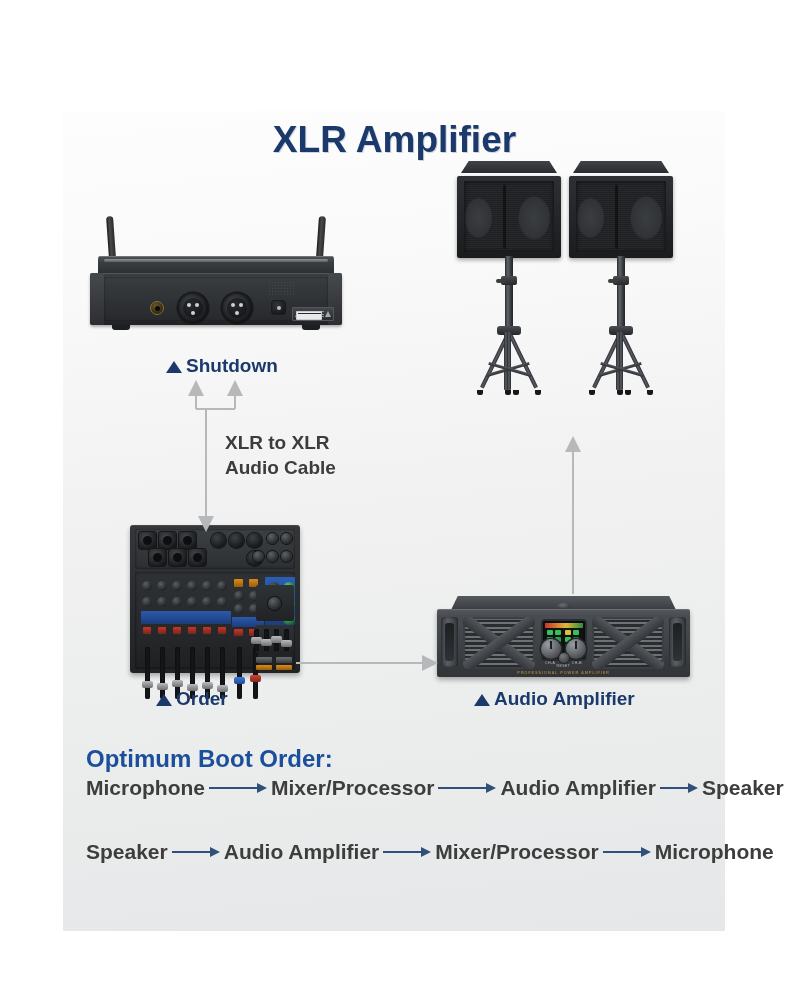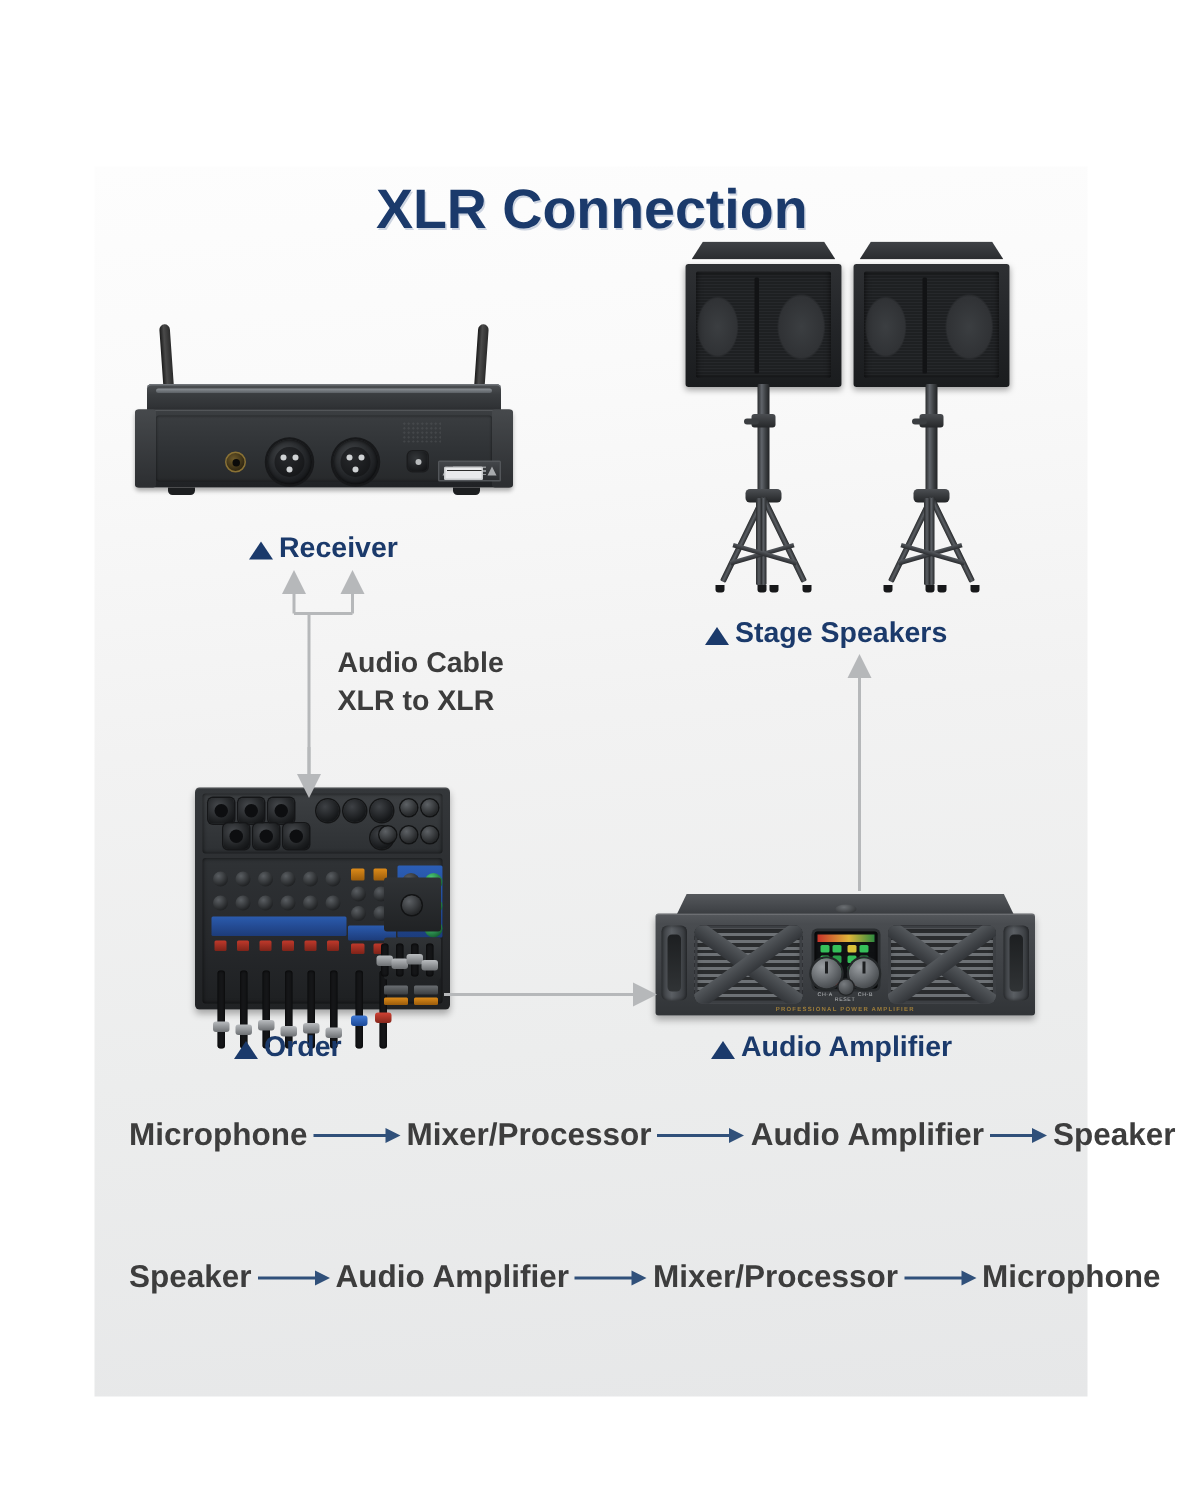--- a/index.html
+++ b/index.html
@@ -305,21 +305,21 @@
   }
   .amp-lbl{position:absolute;font-size:3.5px;color:#b9bcbe;letter-spacing:.4px;}
 </style>
 </head>
 <body>
 
 <div id="stage">
 
   <div class="panel"></div>
 
-  <div class="title">XLR Connection</div>
+  <div class="title">XLR Amplifier</div>
 
   <div class="receiver">
     <div class="ant l"></div>
     <div class="ant r"></div>
     <div class="ant-base l"></div>
     <div class="ant-base r"></div>
     <div class="rx-top"></div>
     <div class="rx-body">
       <div class="rx-ear l"></div>
       <div class="rx-ear r"></div>
@@ -350,21 +350,21 @@
         </div>
         <div class="serial"></div>
       </div>
     </div>
     <div class="rx-feet" style="left:26px"></div>
     <div class="rx-feet" style="right:26px"></div>
   </div>
 
   <div class="dev-label" style="left:166px;top:355px">
     <span class="tri"></span>
-    <span>Receiver</span>
+    <span>Shutdown</span>
   </div>
 
   <div class="spk-group">
 
     <div class="spk-unit a">
       <div class="cab-top"></div>
       <div class="cab">
         <div class="cab-face"></div>
         <div class="cab-slot s1"></div>
       </div>
@@ -400,24 +400,20 @@
       <div class="leg c2"></div>
       <div class="brace" style="left:32px;top:206px;width:44px;transform:rotate(-16deg);"></div>
       <div class="brace" style="left:32px;top:206px;width:44px;transform:rotate(16deg);transform-origin:right center;"></div>
       <div class="foot" style="left:22px"></div>
       <div class="foot" style="right:22px"></div>
       <div class="foot" style="left:50px"></div>
       <div class="foot" style="left:58px"></div>
     </div>
   </div>
 
-  <div class="dev-label" style="left:470px;top:412px">
-    <span class="tri"></span>
-    <span>Stage Speakers</span>
-  </div>
 
   <div class="mixer">
     <div class="mx-shell"></div>
 
     <div class="mx-rear">
       <div class="combo" style="left:4px;top:3px"></div>
       <div class="combo" style="left:24px;top:3px"></div>
       <div class="combo" style="left:44px;top:3px"></div>
       <div class="combo" style="left:14px;top:20px"></div>
       <div class="combo" style="left:34px;top:20px"></div>
@@ -613,25 +609,26 @@
     <g stroke="#b6b8ba" stroke-width="2" fill="none">
       <line x1="296" y1="663" x2="430" y2="663" marker-end="url(#ah)"></line>
     </g>
 
     <g stroke="#b6b8ba" stroke-width="2" fill="none">
       <line x1="573" y1="594" x2="573" y2="444" marker-end="url(#ah)"></line>
     </g>
   </svg>
 
   <div class="cable-txt">
+    <div>XLR to XLR</div>
     <div>Audio Cable</div>
-    <div>XLR to XLR</div>
   </div>
 
   <div class="order" style="top:745px">
+    <div class="head">Optimum Boot Order:</div>
     <div class="chain">
       <span class="step">Microphone</span>
       <span class="arr">
           <svg width="62" height="14" viewBox="0 0 62 14">
             <line x1="2" y1="7" x2="52" y2="7" stroke="#30507a" stroke-width="2"></line>
             <path d="M50,2 L60,7 L50,12 z" fill="#30507a"></path>
           </svg>
         </span>
       <span class="step">Mixer/Processor</span>
       <span class="arr">

